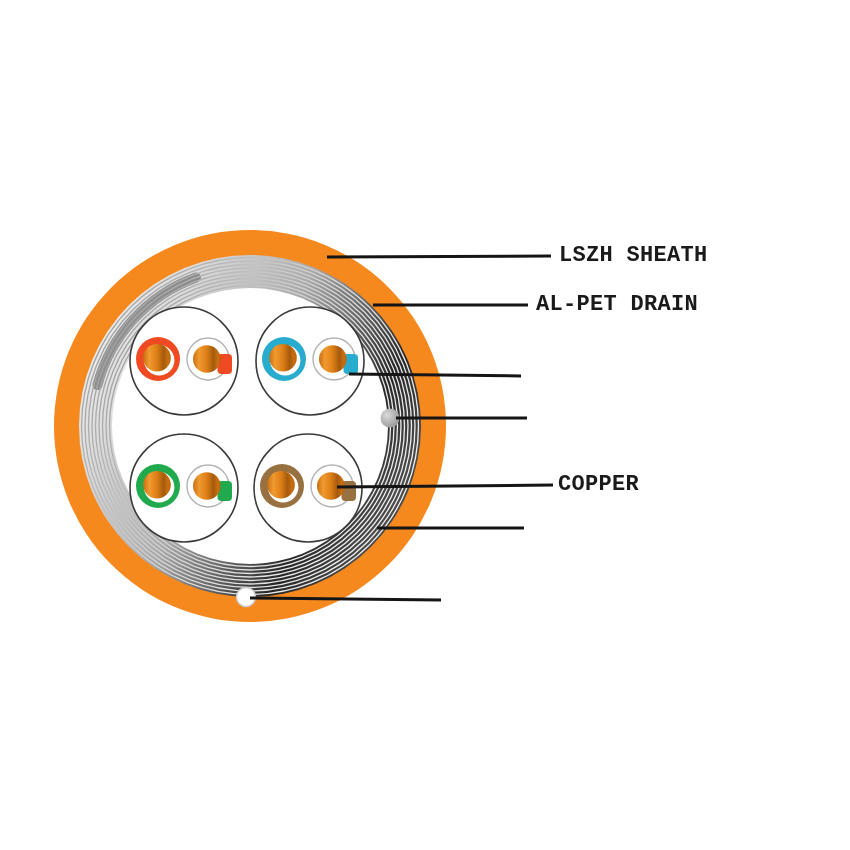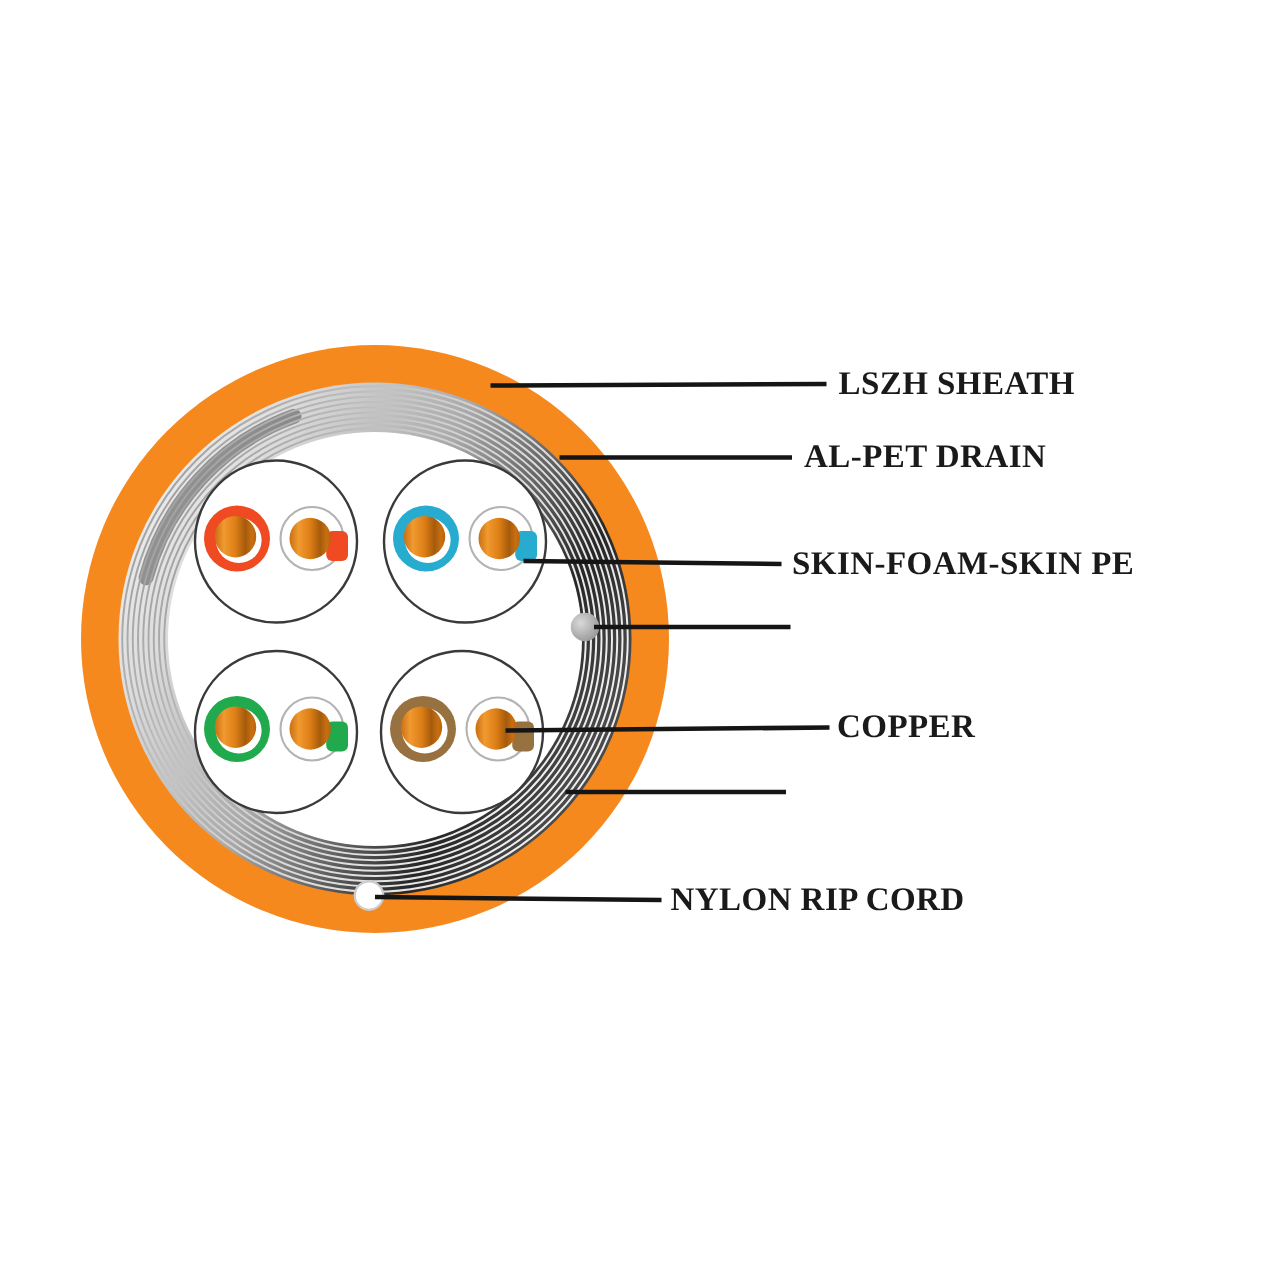--- a/index.html
+++ b/index.html
@@ -1,17 +1,17 @@
 <!DOCTYPE html>
 <html><head>
 <meta charset="utf-8">
 <style>
   html,body{margin:0;padding:0;background:#ffffff;}
   .page{position:relative;width:850px;height:672px;background:#ffffff;overflow:hidden;
-        font-family:Liberation Serif, serif;}
+        font-family:Liberation Mono, monospace;}
   .diagram-svg{position:absolute;left:0;top:0;}
   .label{position:absolute;transform:translateY(-52%);white-space:nowrap;
          font-size:22px;font-weight:700;letter-spacing:.3px;color:#1a1a1a;}
 </style>
 </head>
 <body>
 
 <div class="page">
 
   <svg class="diagram-svg" width="850" height="850" viewBox="0 0 850 850">
@@ -110,16 +110,14 @@
       <line x1="349" y1="374" x2="521" y2="376" stroke="#151515"></line>
       <line x1="396" y1="418" x2="527" y2="418" stroke="#151515"></line>
       <line x1="337" y1="487" x2="553" y2="485" stroke="#151515"></line>
       <line x1="377" y1="528" x2="524" y2="528" stroke="#151515"></line>
       <line x1="250" y1="598" x2="441" y2="600" stroke="#151515"></line>
     </g>
   </svg>
 
   <div class="label" style="left:559px;top:256px">LSZH SHEATH</div>
   <div class="label" style="left:536px;top:305px">AL-PET DRAIN</div>
-  <div class="label" style="left:528px;top:376px">SKIN-FOAM-SKIN PE</div>
   <div class="label" style="left:558px;top:485px">COPPER</div>
-  <div class="label" style="left:447px;top:600px">NYLON RIP CORD</div>
 </div>
 
 </body></html>

